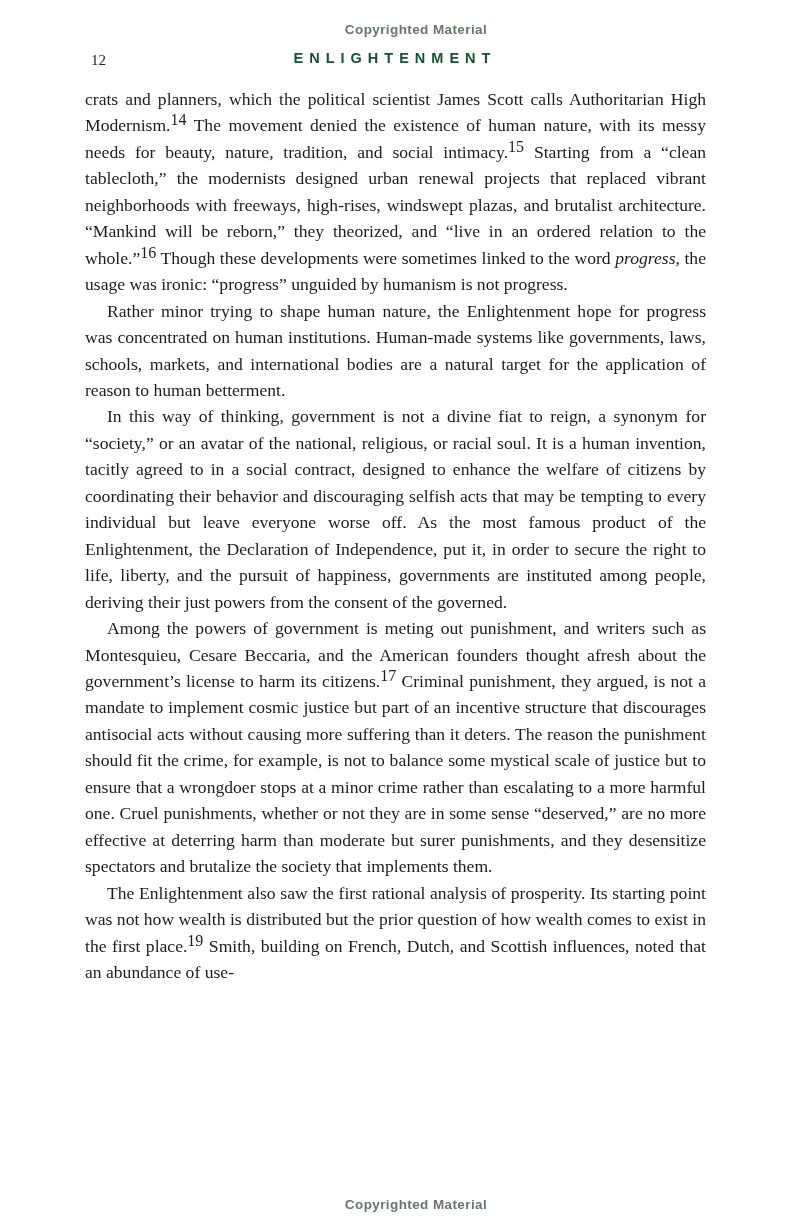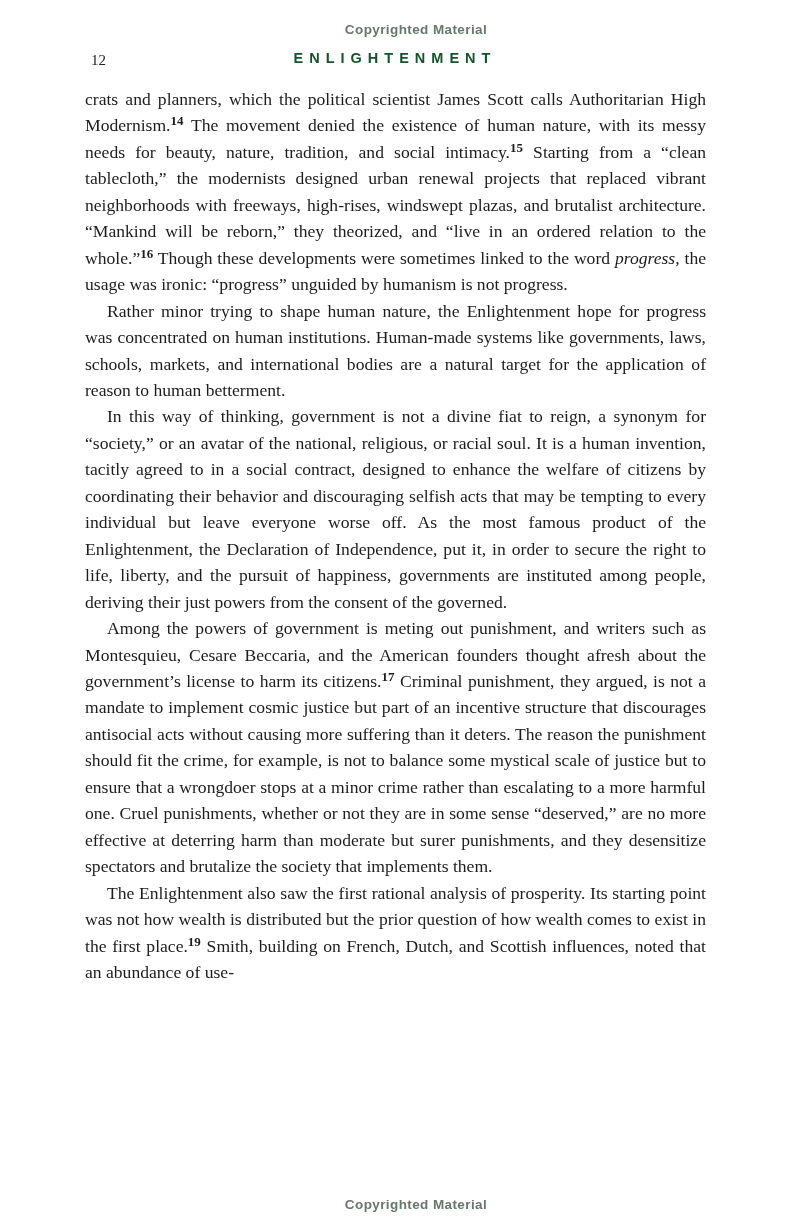--- a/index.html
+++ b/index.html
@@ -68,26 +68,25 @@
     color: #1c1c1c;
   }
   .para {
     margin: 0;
     padding: 0;
   }
   .para.indent {
     text-indent: 22px;
   }
   .para sup {
-    font-size: 13px;
+    font-size: 16px;
     line-height: 0;
     vertical-align: baseline;
     position: relative;
     top: -6px;
-    font-weight: bold;
   }
   .para em {
     font-style: italic;
     margin-top: 11px;
   }
 </style>
 </head>
 <body>
 
 <div class="page">

